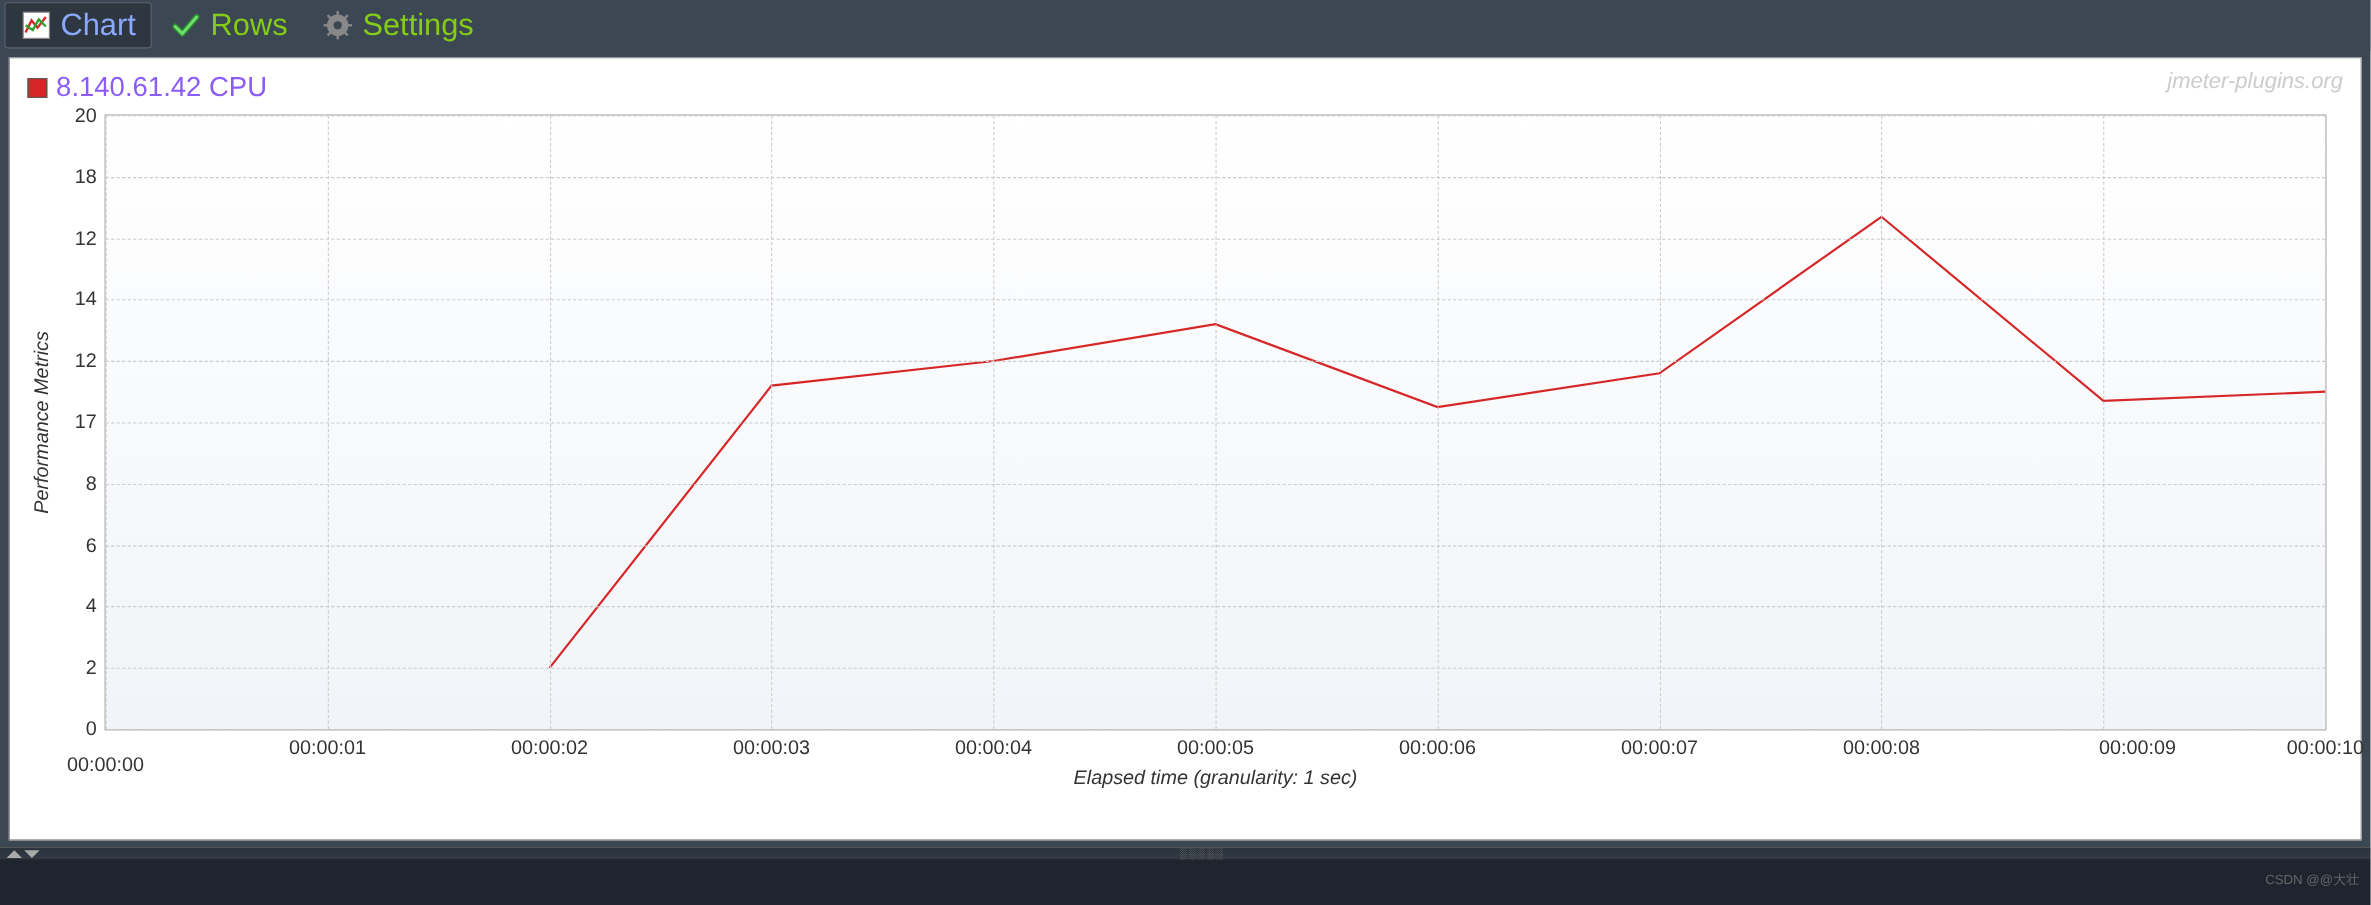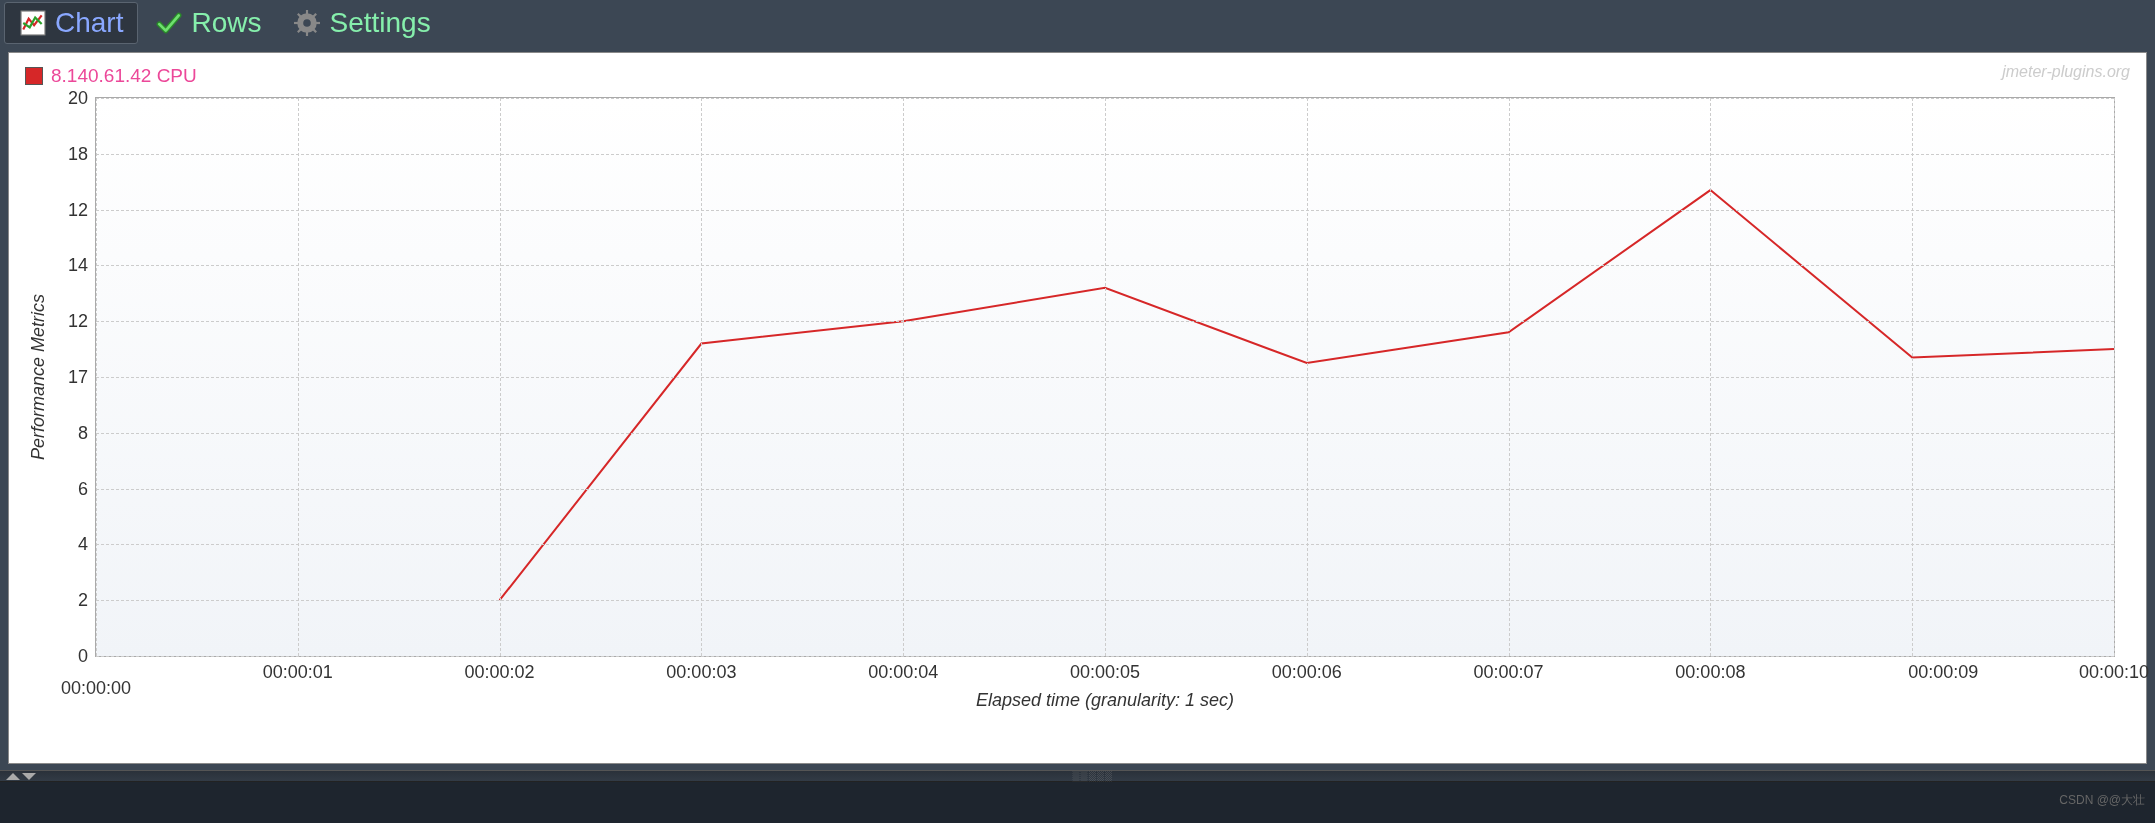--- a/index.html
+++ b/index.html
@@ -1,25 +1,25 @@
 <!DOCTYPE html>
 <html><head>
 <meta charset="utf-8">
 <style>
 *{box-sizing:border-box;margin:0;padding:0;font-family:sans-serif}
 body{background:#3c4754;width:2155px;height:823px;overflow:hidden}
 .toolbar{display:flex;gap:2px;padding:2px 4px;background:#3c4754}
-.tab{display:flex;align-items:center;gap:8px;padding:4px 14px;color:#86efac;font-size:28px;border:1px solid transparent;cursor:pointer;border-radius:3px}
+.tab{display:flex;align-items:center;gap:8px;padding:4px 14px;color:#84cc16;font-size:28px;border:1px solid transparent;cursor:pointer;border-radius:3px}
 .tab.active{background:#2e3640;border:1px solid #5a6470;color:#8aa8ff}
 .icon{width:28px;height:28px;display:inline-flex;align-items:center;justify-content:center}
 .chart-wrap{background:#fff;margin:6px 8px;border:1px solid #8a8a8a;height:712px;position:relative;padding:10px 12px 14px 12px}
 .legend{display:flex;align-items:center;gap:8px;padding:2px 4px}
 .legend-swatch{width:18px;height:18px;background:#d62728;border:1px solid #555}
-.legend-label{font-size:19px;color:#ec4899}
-.watermark{position:absolute;top:10px;right:16px;color:#ccc;font-size:16px;font-style:italic}
+.legend-label{font-size:25px;color:#8b5cf6}
+.watermark{position:absolute;top:10px;right:16px;color:#ccc;font-size:20px;font-style:italic}
 .plot-area{position:relative;left:74px;top:8px;width:2020px;height:560px;border:1px solid #aaa;background:linear-gradient(to bottom,#fff 0%,#f1f4f8 100%)}
 .grid-h{position:absolute;left:0;right:0;border-top:1px dashed #ccc}
 .grid-v{position:absolute;top:0;bottom:0;border-left:1px dashed #ccc}
 .ytick{position:absolute;right:100%;margin-right:8px;font-size:18px;color:#333;transform:translateY(-50%)}
 .xtick{position:absolute;top:100%;margin-top:6px;font-size:18px;color:#333;transform:translateX(-50%);white-space:nowrap}
 .ylabel{position:absolute;left:-58px;top:50%;transform:translate(-50%,-50%) rotate(-90deg);font-size:18px;font-style:italic;color:#333;white-space:nowrap}
 .xlabel{position:absolute;left:50%;top:100%;margin-top:34px;transform:translateX(-50%);font-size:18px;font-style:italic;color:#333}
 svg.series{position:absolute;left:0;top:0;width:100%;height:100%;overflow:visible}
 .splitter{height:12px;background:linear-gradient(#2a313a,#323b46);border-top:1px solid #555;border-bottom:1px solid #222;display:flex;align-items:center;justify-content:space-between;padding:0 6px}
 .arrow{width:0;height:0;border-left:7px solid transparent;border-right:7px solid transparent}

